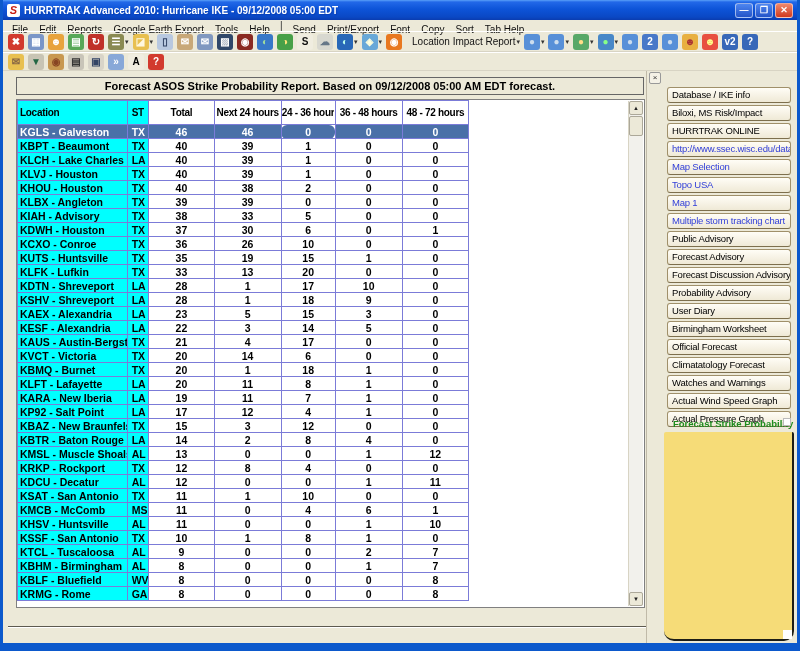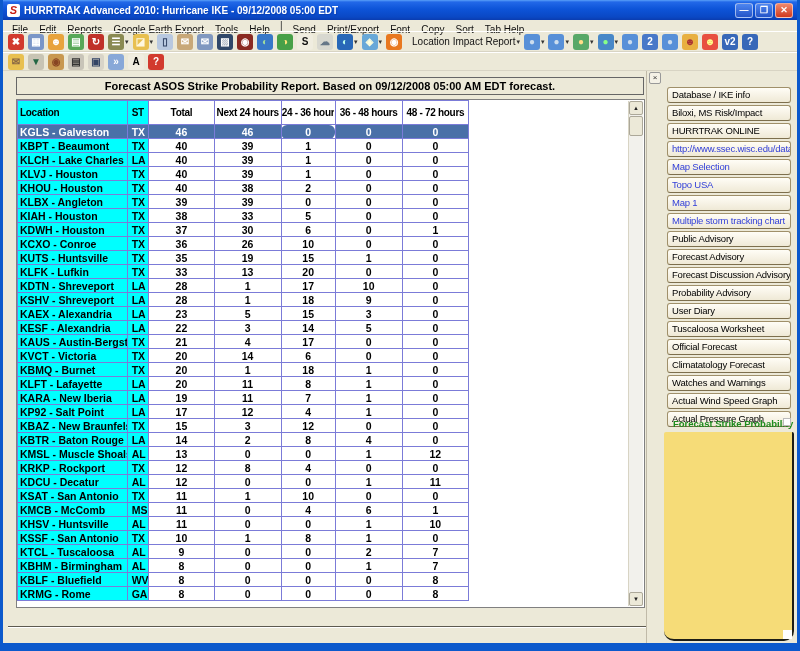--- a/index.html
+++ b/index.html
@@ -291,21 +291,21 @@
               <tr>
                 <td class="c0 cyan">KLBX - Angleton</td>
                 <td class="c1 cyan">TX</td>
                 <td class="c2">39</td>
                 <td class="c3">39</td>
                 <td class="c4">0</td>
                 <td class="c5">0</td>
                 <td class="c6">0</td>
               </tr>
               <tr>
-                <td class="c0 cyan">KIAH - Houston</td>
+                <td class="c0 cyan">KIAH - Advisory</td>
                 <td class="c1 cyan">TX</td>
                 <td class="c2">38</td>
                 <td class="c3">33</td>
                 <td class="c4">5</td>
                 <td class="c5">0</td>
                 <td class="c6">0</td>
               </tr>
               <tr>
                 <td class="c0 cyan">KDWH - Houston</td>
                 <td class="c1 cyan">TX</td>
@@ -569,21 +569,21 @@
             <div class="sb-item link">http://www.ssec.wisc.edu/data/g8/lat</div>
             <div class="sb-item link">Map Selection</div>
             <div class="sb-item link">Topo USA</div>
             <div class="sb-item link">Map 1</div>
             <div class="sb-item link">Multiple storm tracking chart</div>
             <div class="sb-item">Public Advisory</div>
             <div class="sb-item">Forecast Advisory</div>
             <div class="sb-item">Forecast Discussion Advisory</div>
             <div class="sb-item">Probability Advisory</div>
             <div class="sb-item">User Diary</div>
-            <div class="sb-item">Tuscaloosa Worksheet</div>
+            <div class="sb-item">Birmingham Worksheet</div>
             <div class="sb-item">Official Forecast</div>
             <div class="sb-item">Climatatology Forecast</div>
             <div class="sb-item">Watches and Warnings</div>
             <div class="sb-item">Actual Wind Speed Graph</div>
             <div class="sb-item">Actual Pressure Graph</div>
           </div>
         <div class="sb-active">Forecast Strike Probability</div>
         <div class="panel-grip"></div>
         <div class="yellow-panel">
           <div class="resize-grip"></div>

